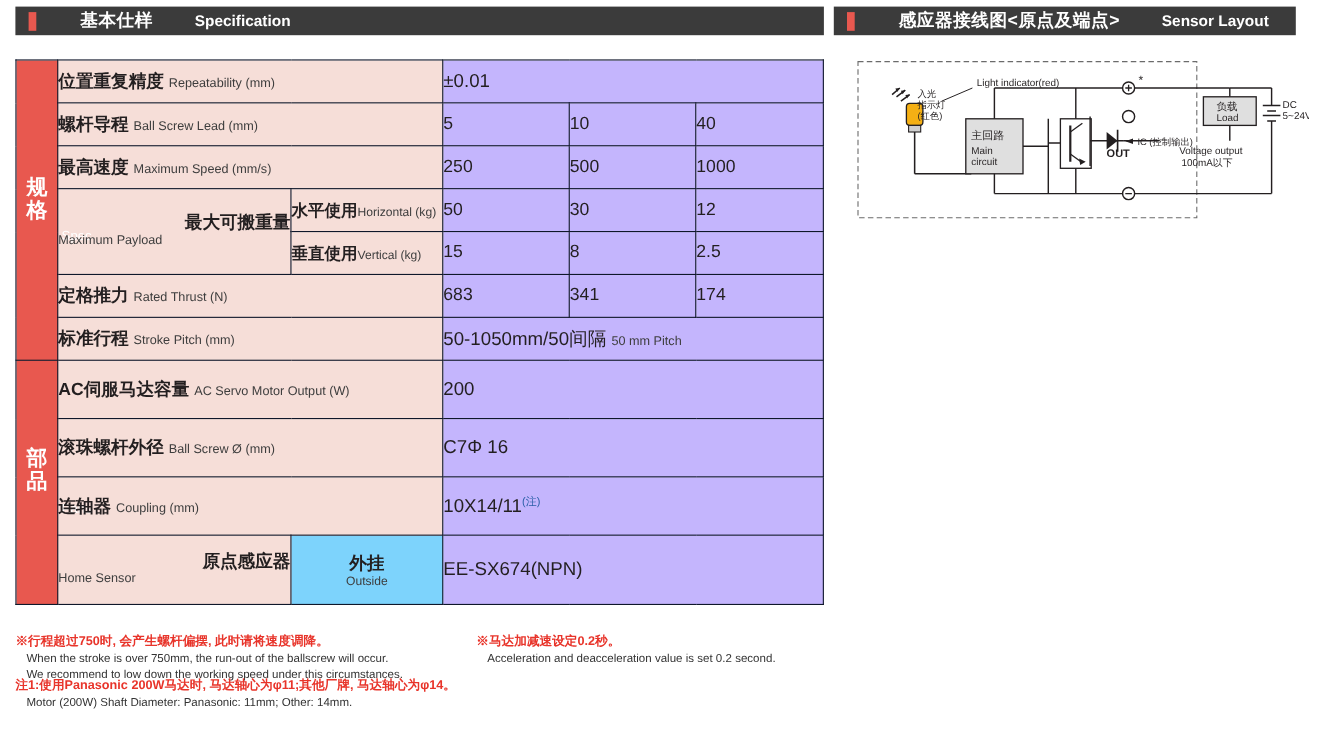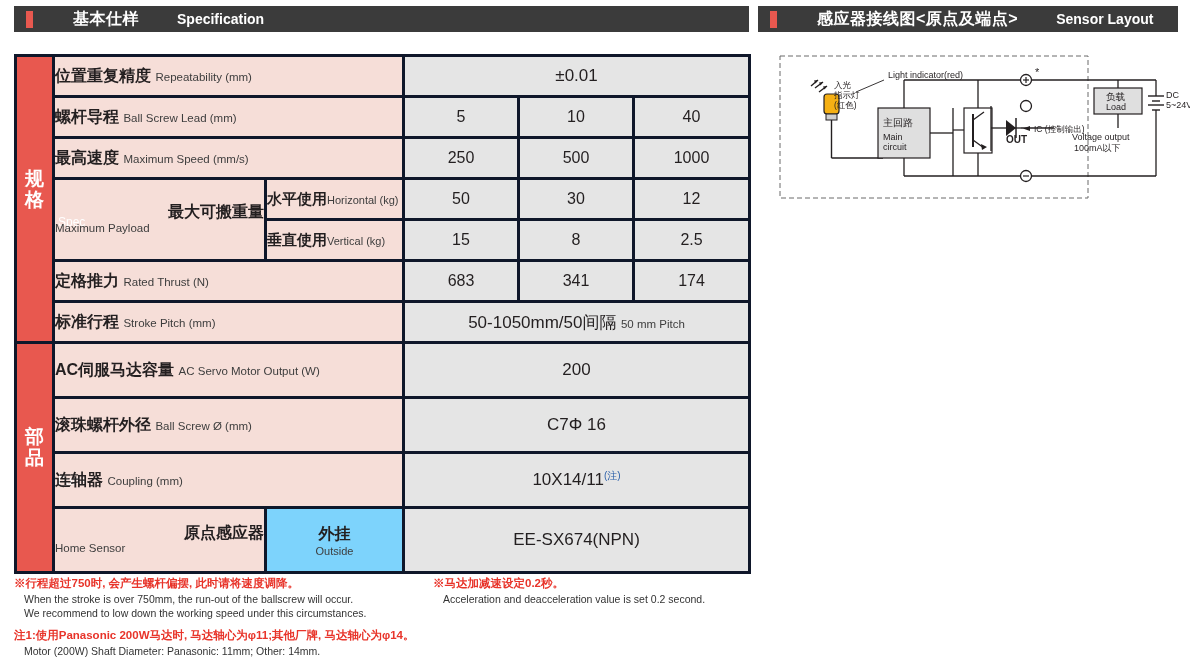--- a/index.html
+++ b/index.html
@@ -51,21 +51,21 @@
   
   #spec-table {
     position: absolute;
     left: 14px;
     top: 54px;
     width: 734px;
     border-collapse: collapse;
     table-layout: fixed;
   }
   #spec-table td {
-    border: 3px solid #0f172a;
+    border: 1px solid #0f172a;
     padding: 0;
     vertical-align: middle;
     height: 38px;
   }
   .lbl {
     background: #f6ded8;
     padding-left: 11px;
     padding-right: 6px;
   }
   .lbl .cn {
@@ -81,23 +81,23 @@
   .lbl.two-line .cn { display: block; line-height: 1.15; text-align: right; }
   .lbl.two-line .en { display: block; line-height: 1.2; }
   .sub {
     background: #f6ded8;
     text-align: left;
     padding-left: 11px;
   }
   .sub .cn { font-size: 15px; font-weight: bold; }
   .sub .en { font-size: 11px; color: #3d3d3d; }
   .val {
-    text-align: center;
+    text-align: left;
     font-size: 16px;
-    background: #e5e5e5;
+    background: #c4b5fd;
   }
   .val .small {
     font-size: 11.5px;
     color: #3d3d3d;
   }
   .val .big {
     font-size: 17px;
   }
   .val .note {
     font-size: 10px;
@@ -161,21 +161,21 @@
   }
   .note-col-right {
     position: absolute;
     left: 419px;
     top: 0;
     width: 360px;
   }
   .note-bottom {
     position: absolute;
     left: 0;
-    top: 52px;
+    top: 40px;
     width: 760px;
   }
 
   
   #sensor-wrap {
     position: absolute;
     left: 778px;
     top: 48px;
     width: 412px;
     height: 160px;

